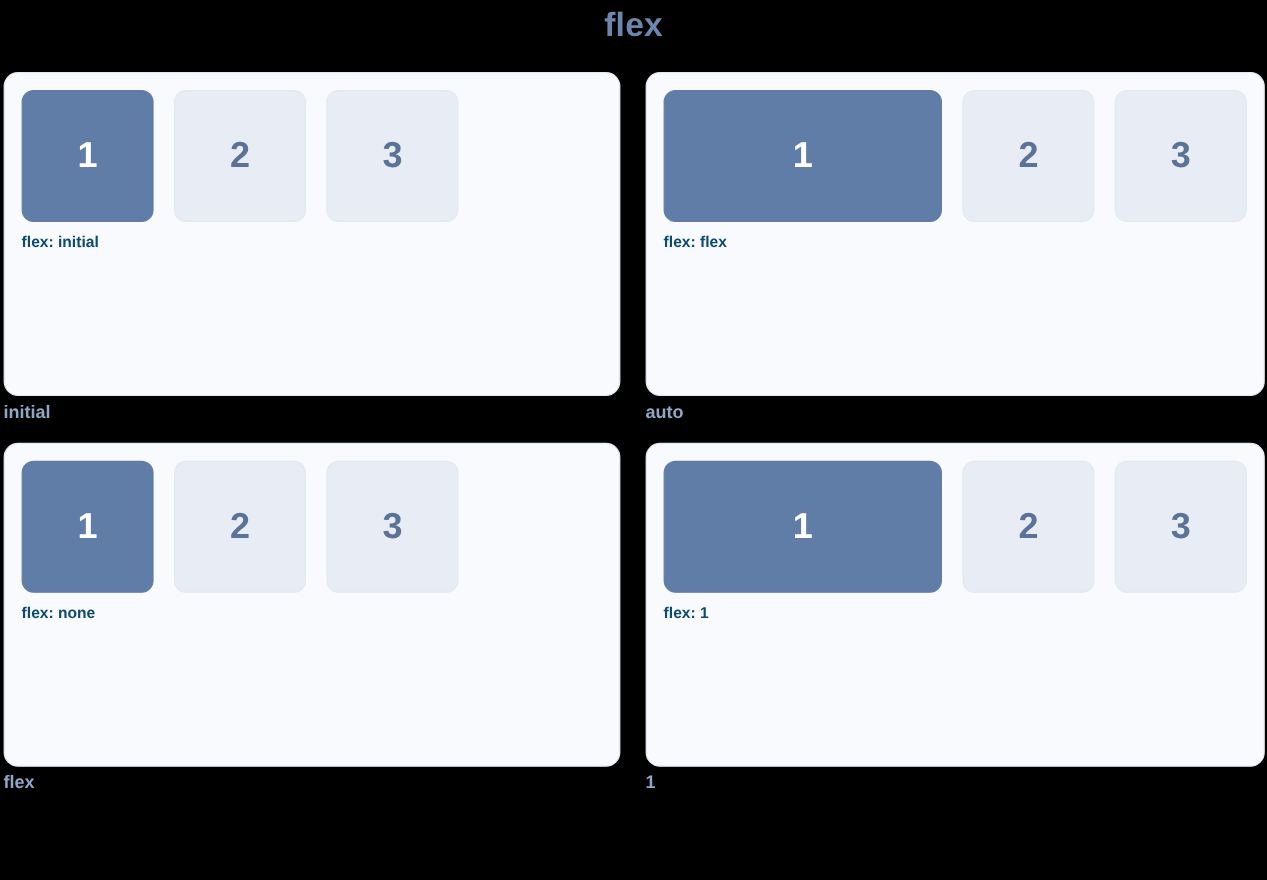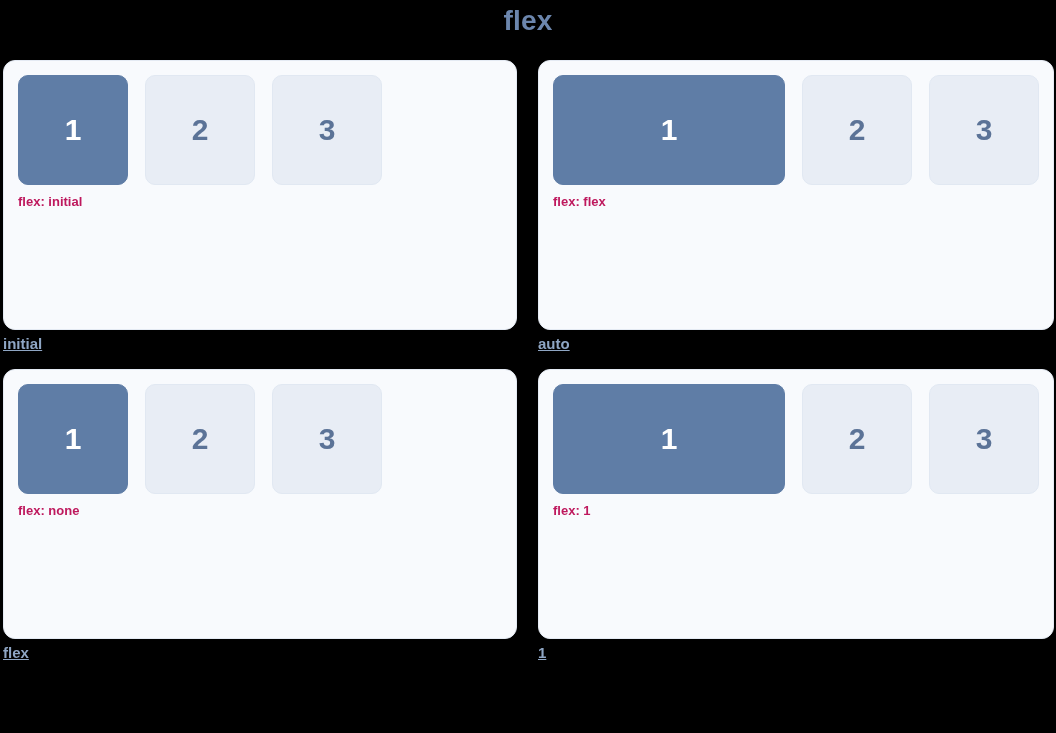--- a/index.html
+++ b/index.html
@@ -93,32 +93,31 @@
   
   .flex-row[data-flex="initial"] > .box.primary { flex: initial; width: 110px; }
   .flex-row[data-flex="auto"]    > .box.primary { flex: auto; width: 110px; }
   .flex-row[data-flex="none"]    > .box.primary { flex: none; width: 110px; }
   .flex-row[data-flex="1"]       > .box.primary { flex: 1; width: 110px; }
 
   .caption {
     margin-top: 9px;
     font-size: 13px;
     font-weight: bold;
-    color: #be185d;
+    color: #0c4a6e;
     line-height: 16px;
   }
 
   .demo-label {
     margin-top: 4px;
     font-size: 15px;
     font-weight: bold;
     color: #8fa6c4;
     line-height: 20px;
     padding-left: 0;
-    text-decoration: underline;
   }
 </style>
 </head>
 <body>
 
 <div class="page">
 
   <div class="page-title">flex</div>
 
   <div class="grid">

